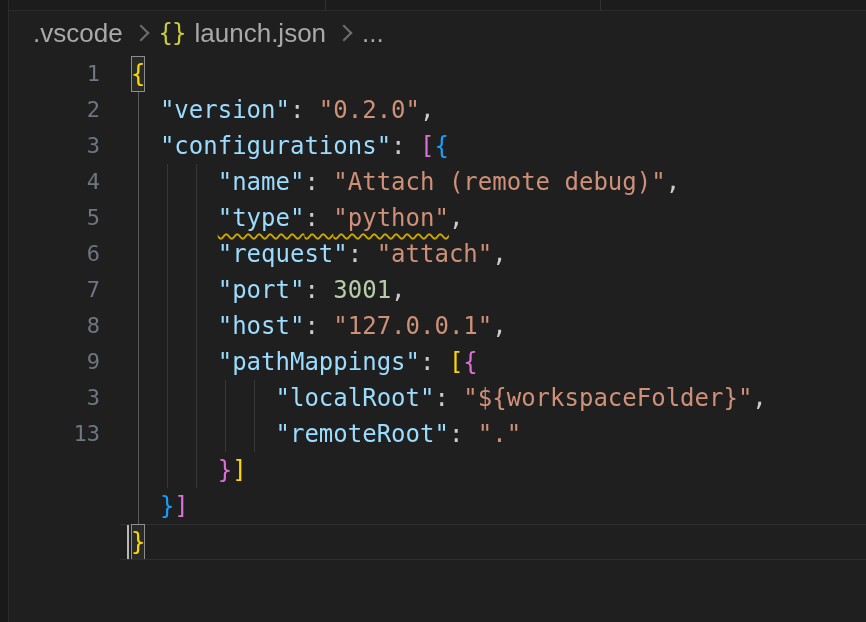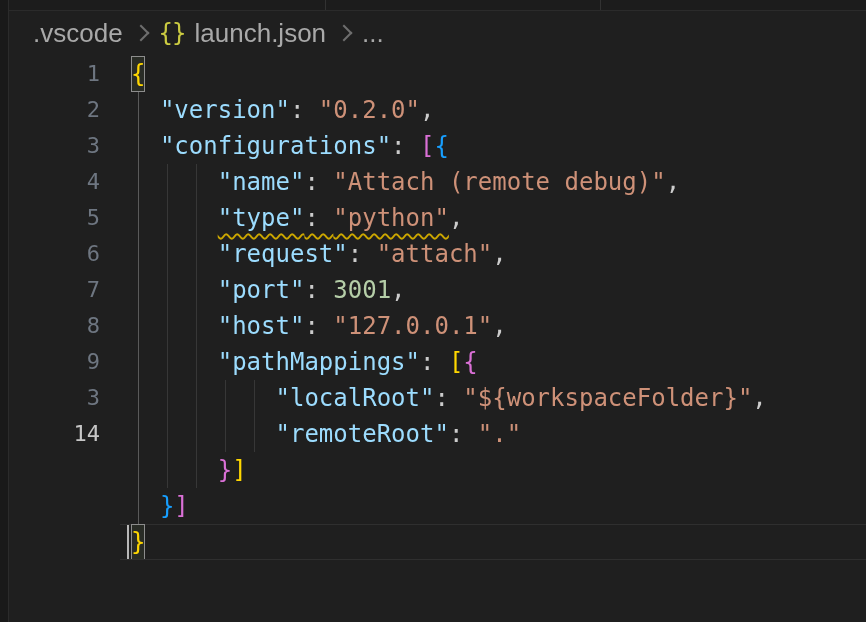--- a/index.html
+++ b/index.html
@@ -66,21 +66,21 @@
       <div class="line-number">1</div>
       <div class="line-number">2</div>
       <div class="line-number">3</div>
       <div class="line-number">4</div>
       <div class="line-number">5</div>
       <div class="line-number">6</div>
       <div class="line-number">7</div>
       <div class="line-number">8</div>
       <div class="line-number">9</div>
       <div class="line-number">3</div>
-      <div class="line-number active">14</div>
+      <div class="line-number">13</div>
     </div>
   <div class="lines">
       <div class="code-line">
         <span class="line-text"><span class="tok b1 match">{</span></span>
       </div>
       <div class="code-line">
         <div class="guide scope" style="left: 18px;"></div>
         <span class="line-text"><span class="tok pun">  </span><span class="tok key">"version"</span><span class="tok pun">: </span><span class="tok str">"0.2.0"</span><span class="tok pun">,</span></span>
       </div>
       <div class="code-line">

